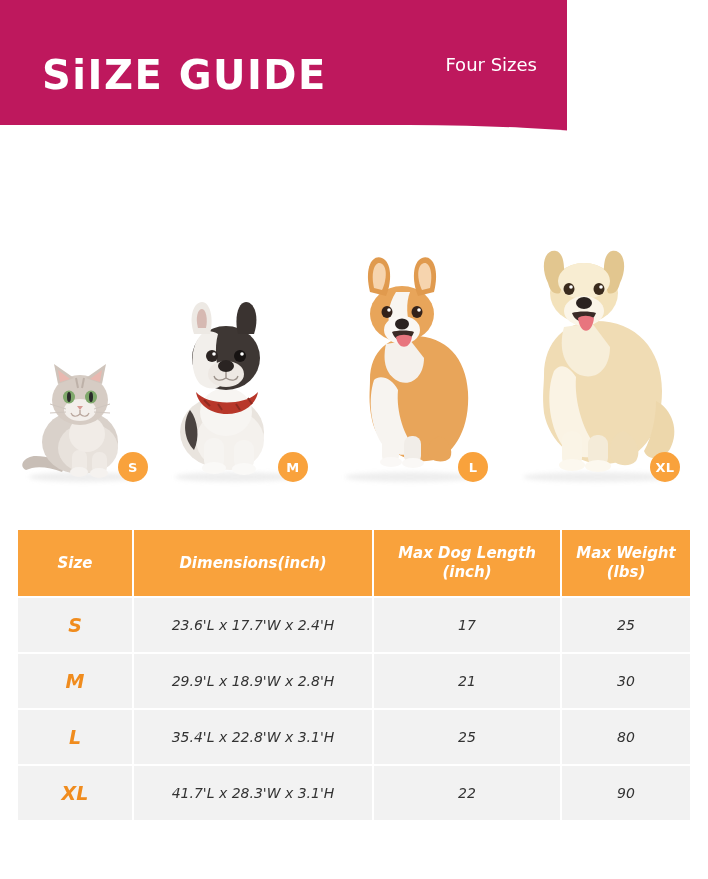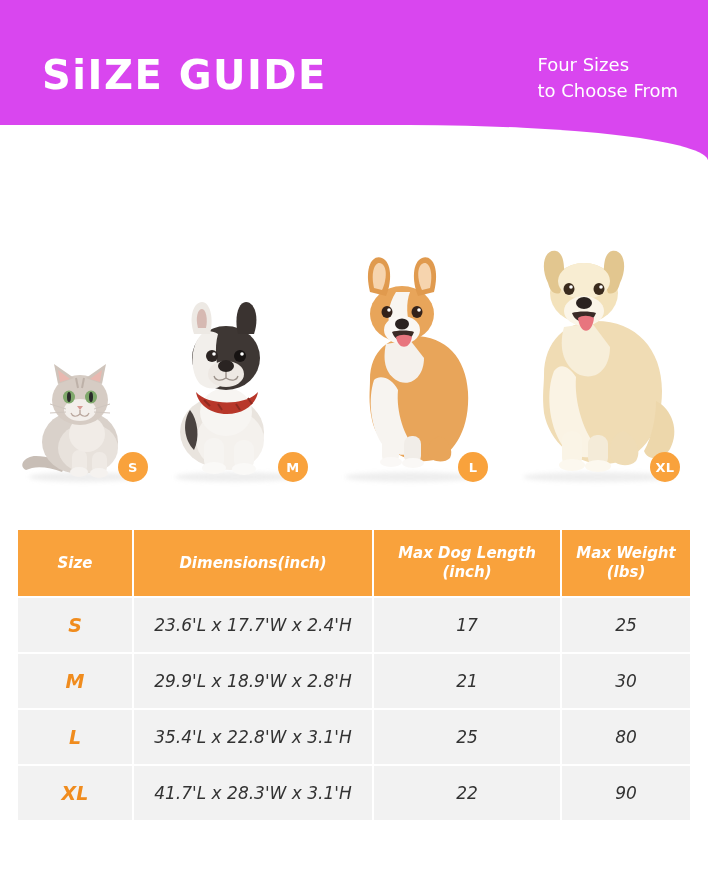--- a/index.html
+++ b/index.html
@@ -14,23 +14,23 @@
     position: relative;
     width: 708px;
     height: 879px;
     background: #ffffff;
     overflow: hidden;
   }
 
   
   .header {
     position: relative;
-    width: 708px;
+    width: 567px;
     height: 160px;
-    background: #d946ef;
+    background: #be185d;
     border-bottom-left-radius: 0;
   }
   .header-curve {
     position: absolute;
     left: 0;
     bottom: -1px;
     width: 708px;
     height: 36px;
     background: #ffffff;
     border-top-left-radius: 0;
@@ -43,21 +43,21 @@
     font-size: 40px;
     font-weight: 700;
     letter-spacing: 1.5px;
     color: #ffffff;
     font-family: "DejaVu Sans", sans-serif;
   }
   .header-sub {
     position: absolute;
     right: 30px;
     top: 52px;
-    text-align: left;
+    text-align: right;
     color: #ffffff;
     font-size: 18px;
     line-height: 26px;
     font-family: "DejaVu Sans", sans-serif;
   }
 
   
   .animals {
     position: relative;
     width: 708px;
@@ -133,21 +133,21 @@
     padding: 14px 6px;
     text-align: center;
     border-right: 2px solid #ffffff;
     line-height: 19px;
     vertical-align: middle;
   }
   thead th:last-child { border-right: none; }
 
   tbody td {
     background: #F2F2F2;
-    font-size: 17px;
+    font-size: 14px;
     color: #333333;
     text-align: center;
     padding: 16px 4px;
     border-right: 2px solid #ffffff;
     border-top: 2px solid #ffffff;
   }
   tbody td:last-child { border-right: none; }
   tbody td.size-cell {
     color: #F08C1E;
     font-weight: 700;
@@ -160,21 +160,20 @@
 </style>
 </head>
 <body>
 
 <div class="page">
 
   <div class="header">
     <div class="header-title">SiIZE GUIDE</div>
     <div class="header-sub">
       <div>Four Sizes</div>
-      <div>to Choose From</div>
     </div>
     <div class="header-curve"></div>
   </div>
 
   <div class="animals">
 
     <div class="animal" id="animal-cat">
       <div class="shadow"></div>
       <svg class="pet" width="130" height="150" viewBox="0 0 130 150">
         <g>

